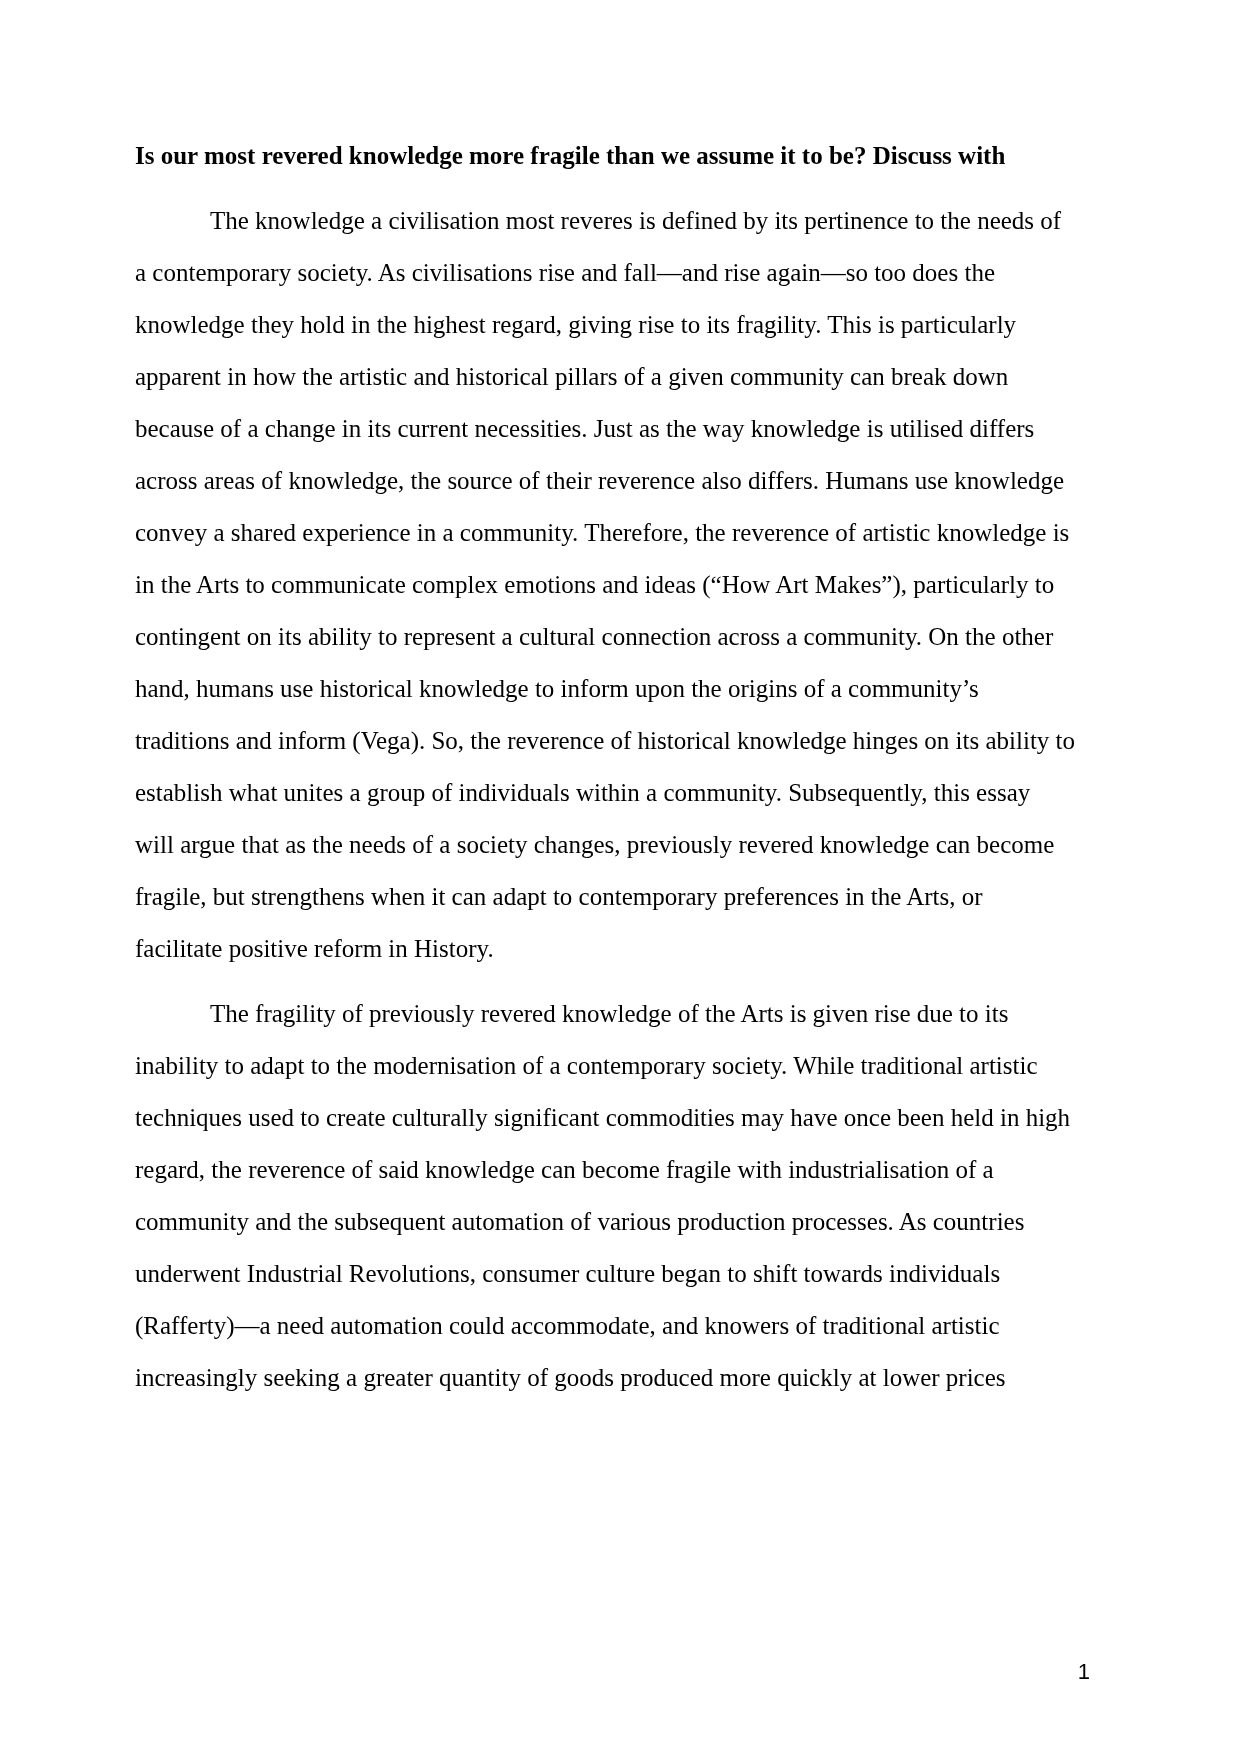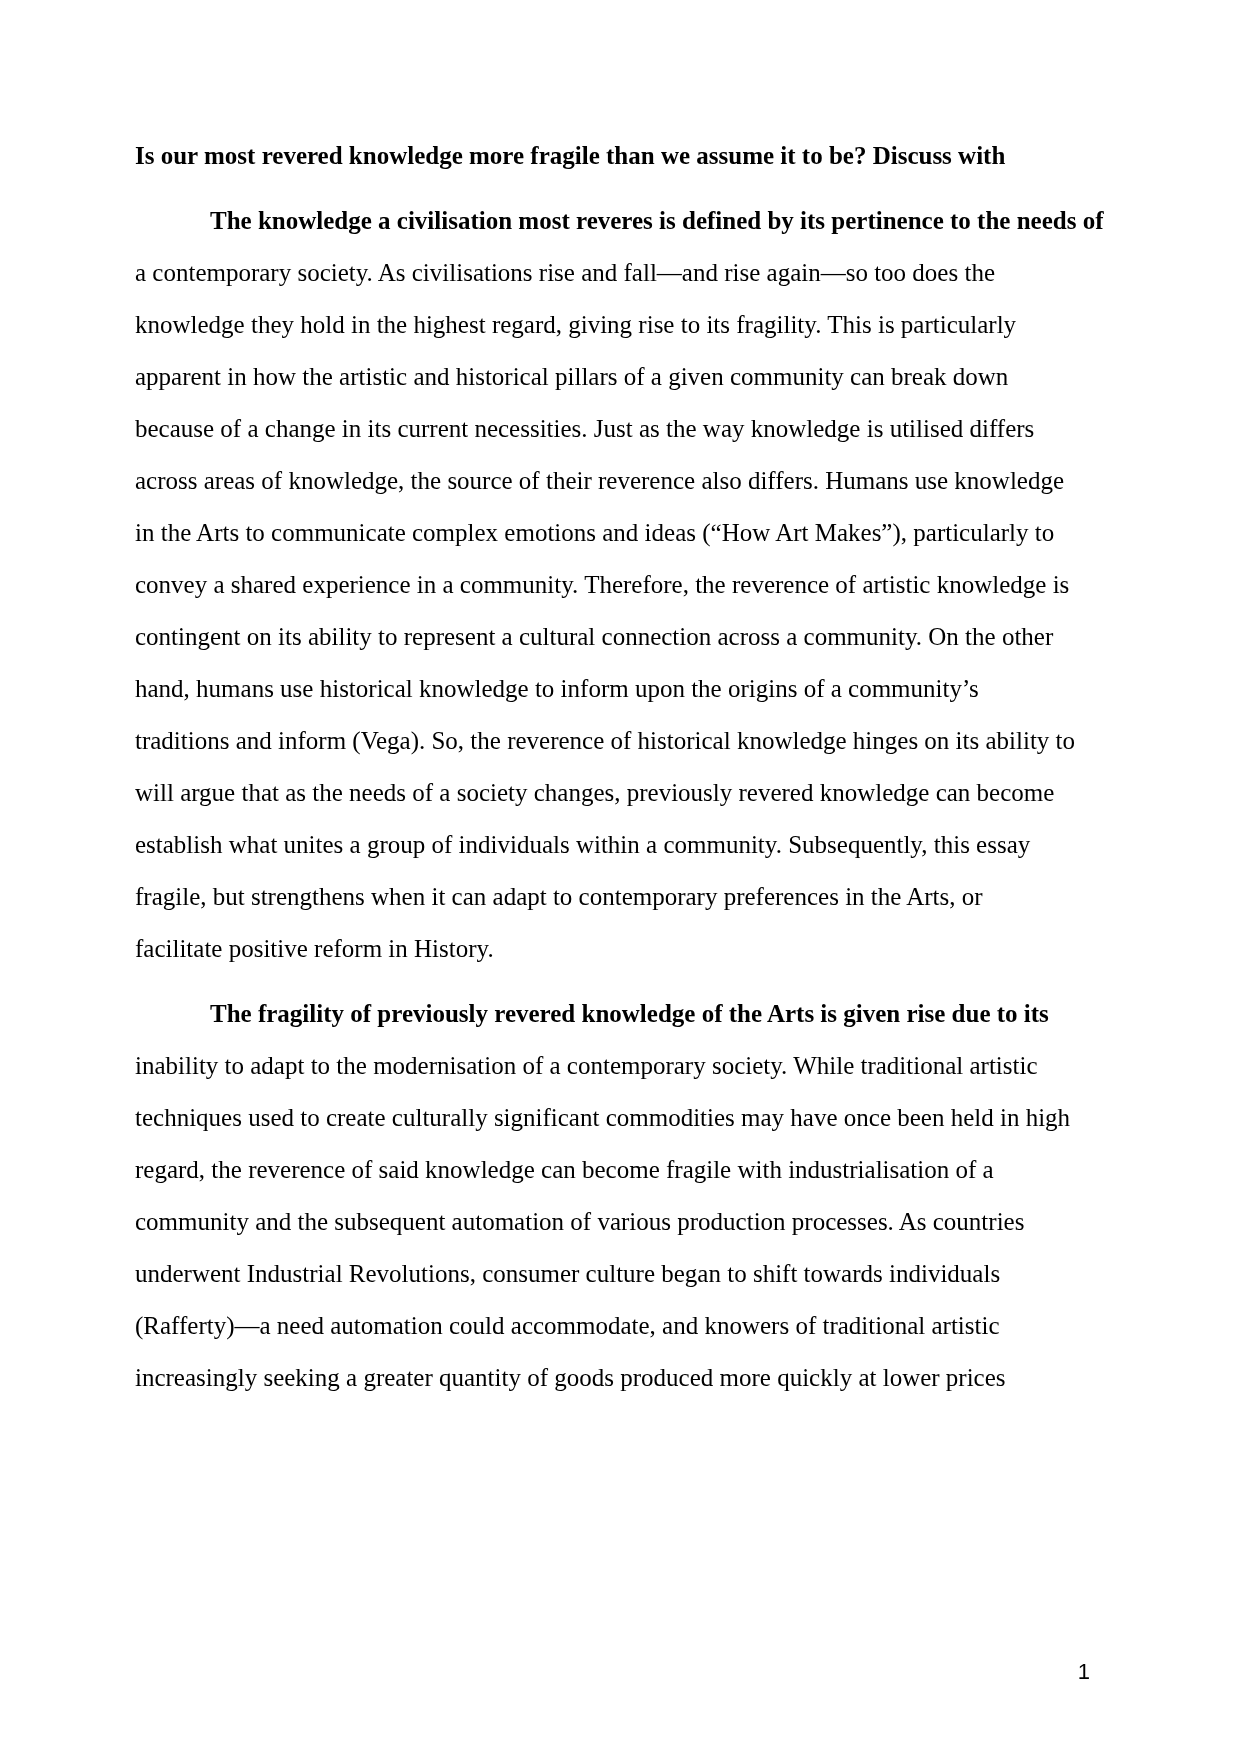--- a/index.html
+++ b/index.html
@@ -16,21 +16,21 @@
     margin-top: 14px;
   }
   .title { font-weight: bold; margin-bottom: 13px; }
   .line {
     height: 52px;
     line-height: 52px;
     font-size: 25px;
     white-space: pre;
   }
   .paragraph { margin-bottom: 13px; }
-  .paragraph .line.first { text-indent: 75px; font-weight: bold; }
+  .paragraph .line.first { text-indent: 75px; }
   .page-number {
     position: absolute;
     top: 1645px;
     right: 151px;
     font-family: "Liberation Sans", "DejaVu Sans", sans-serif;
     font-size: 22px;
     line-height: 26px;
     color: #000000;
   }
 </style>
@@ -43,27 +43,27 @@
   </div>
 
   <div id="essay-body">
       <div class="paragraph">
         <div class="line first">The knowledge a civilisation most reveres is defined by its pertinence to the needs of</div>
         <div class="line">a contemporary society. As civilisations rise and fall—and rise again—so too does the</div>
         <div class="line">knowledge they hold in the highest regard, giving rise to its fragility. This is particularly</div>
         <div class="line">apparent in how the artistic and historical pillars of a given community can break down</div>
         <div class="line">because of a change in its current necessities. Just as the way knowledge is utilised differs</div>
         <div class="line">across areas of knowledge, the source of their reverence also differs. Humans use knowledge</div>
+        <div class="line">convey a shared experience in a community. Therefore, the reverence of artistic knowledge is</div>
         <div class="line">in the Arts to communicate complex emotions and ideas (“How Art Makes”), particularly to</div>
-        <div class="line">convey a shared experience in a community. Therefore, the reverence of artistic knowledge is</div>
         <div class="line">contingent on its ability to represent a cultural connection across a community. On the other</div>
         <div class="line">hand, humans use historical knowledge to inform upon the origins of a community’s</div>
         <div class="line"><span>traditions and inform (</span><span style="">Vega</span><span>). So, the reverence of historical knowledge hinges on its ability to</span></div>
+        <div class="line">establish what unites a group of individuals within a community. Subsequently, this essay</div>
         <div class="line">will argue that as the needs of a society changes, previously revered knowledge can become</div>
-        <div class="line">establish what unites a group of individuals within a community. Subsequently, this essay</div>
         <div class="line">fragile, but strengthens when it can adapt to contemporary preferences in the Arts, or</div>
         <div class="line">facilitate positive reform in History.</div>
       </div>
       <div class="paragraph">
         <div class="line first">The fragility of previously revered knowledge of the Arts is given rise due to its</div>
         <div class="line">inability to adapt to the modernisation of a contemporary society. While traditional artistic</div>
         <div class="line">techniques used to create culturally significant commodities may have once been held in high</div>
         <div class="line">regard, the reverence of said knowledge can become fragile with industrialisation of a</div>
         <div class="line">community and the subsequent automation of various production processes. As countries</div>
         <div class="line">underwent Industrial Revolutions, consumer culture began to shift towards individuals</div>

